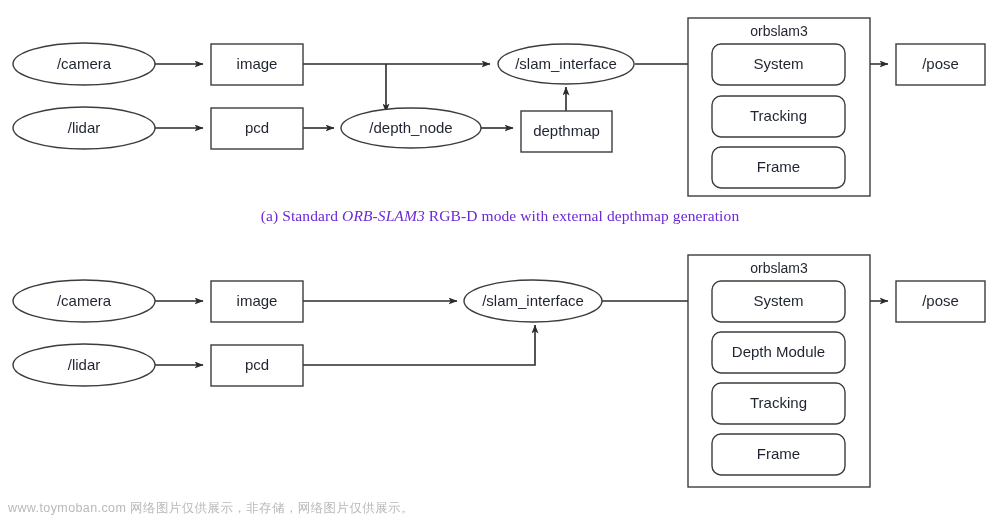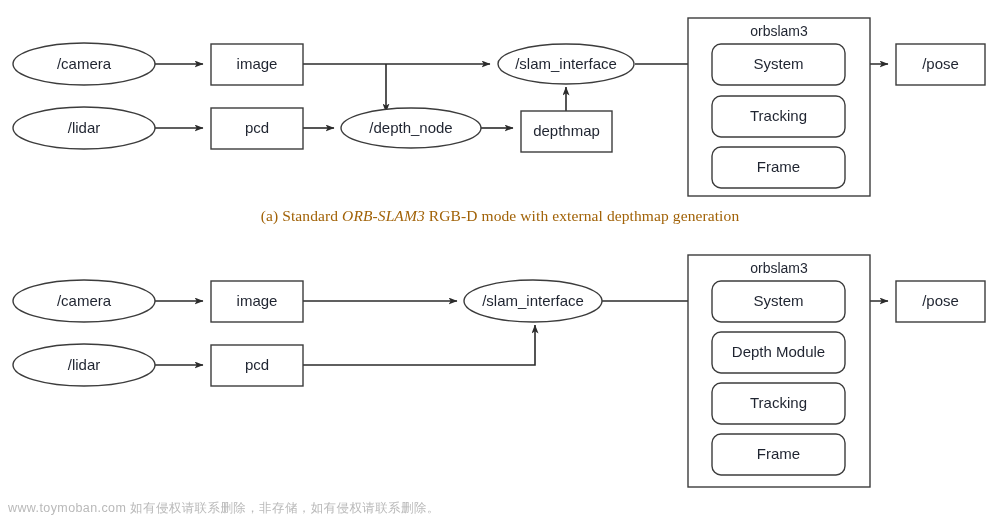--- a/index.html
+++ b/index.html
@@ -55,21 +55,21 @@
     fill: none;
     stroke: #2b2b2b;
     stroke-width: 1.6;
   }
   .caption {
     position: absolute;
     width: 1000px;
     text-align: center;
     font-family: "Liberation Serif", serif;
     font-size: 15.5px;
-    color: #a16207;
+    color: #6d28d9;
     letter-spacing: 0.1px;
   }
   .caption .it {
     font-style: italic;
   }
   #caption-a { top: 207px; }
   #caption-b { top: 497px; }
   .watermark {
     position: absolute;
     left: 8px;
@@ -211,15 +211,15 @@
       <g>
         <rect class="shape" x="896" y="281" width="89" height="41"></rect>
         <text class="node-label" x="940.5" y="302">/pose</text>
       </g>
     </g>
   </svg>
 
   <div class="caption" id="caption-a"><span>(a) Standard </span><span class="it">ORB-SLAM3</span><span> RGB-D mode with external depthmap generation</span></div>
 
 
-  <div class="watermark">www.toymoban.com 如有侵权请联系删除，非存储，如有侵权请联系删除。</div>
+  <div class="watermark">www.toymoban.com 网络图片仅供展示，非存储，网络图片仅供展示。</div>
 
 </div>
 
 </body></html>

